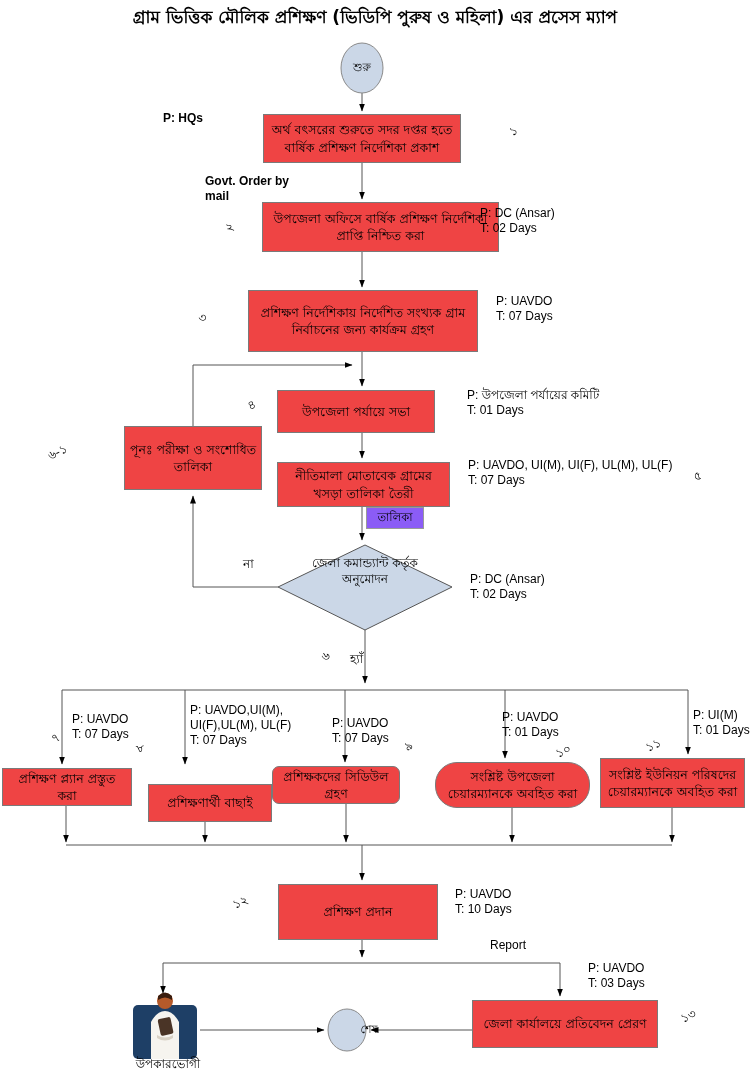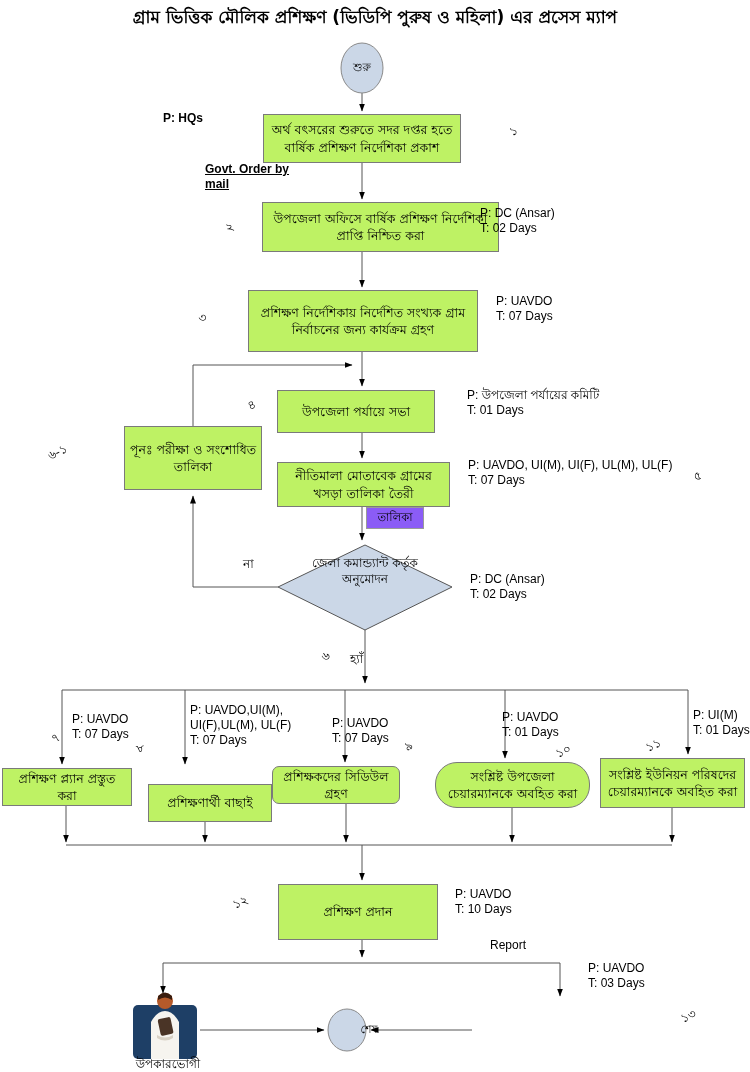--- a/index.html
+++ b/index.html
@@ -1,21 +1,21 @@
 <!DOCTYPE html>
 <html><head>
 <meta charset="utf-8">
 <style>
   html,body{margin:0;padding:0;background:#fff;}
   #stage{position:relative;width:750px;height:1072px;background:#fff;overflow:hidden;
          font-family:"DejaVu Sans","Liberation Sans",sans-serif;color:#000;}
   #wires{position:absolute;left:0;top:0;width:750px;height:1072px;}
   .title{position:absolute;left:0;top:4px;width:750px;text-align:center;
          font-size:17px;font-weight:bold;}
-  .pbox{position:absolute;background:#bef264;border:1px solid #7a7a7a;
+  .pbox{position:absolute;background:#ef4444;border:1px solid #7a7a7a;
         display:flex;align-items:center;justify-content:center;text-align:center;
         font-size:12.5px;line-height:1.4;padding:18px 4px;box-sizing:border-box;}
   .terminal{position:absolute;display:flex;align-items:center;justify-content:center;
         font-size:11px;}
   .diamond-label{position:absolute;left:295px;top:556px;width:140px;text-align:center;
         font-size:12px;line-height:1.3;}
   .anno{position:absolute;font-size:12px;line-height:1.25;white-space:pre-line;
         font-family:"Liberation Sans","DejaVu Sans",sans-serif;}
   .anno.bold{font-weight:bold;}
   .stepnum{position:absolute;font-size:12px;transform:rotate(-25deg);}
@@ -93,26 +93,27 @@
   <div class="pbox" style="left:248px;top:290px;width:230px;height:62px;">প্রশিক্ষণ নির্দেশিকায় নির্দেশিত সংখ্যক গ্রাম নির্বাচনের জন্য কার্যক্রম গ্রহণ</div>
   <div class="pbox" style="left:277px;top:390px;width:158px;height:43px;">উপজেলা পর্যায়ে  সভা</div>
   <div class="pbox" style="left:277px;top:462px;width:173px;height:45px;">নীতিমালা মোতাবেক গ্রামের খসড়া তালিকা তৈরী</div>
   <div class="pbox" style="left:124px;top:426px;width:138px;height:64px;">পূনঃ পরীক্ষা ও সংশোধিত তালিকা</div>
   <div class="pbox" style="left:2px;top:768px;width:130px;height:34px;">প্রশিক্ষণ প্ল্যান প্রস্তুত করা</div>
   <div class="pbox" style="left:148px;top:784px;width:124px;height:34px;">প্রশিক্ষণার্থী বাছাই</div>
   <div class="pbox" style="left:272px;top:766px;width:128px;height:36px;border-radius:7px;">প্রশিক্ষকদের সিডিউল গ্রহণ</div>
   <div class="pbox" style="left:435px;top:762px;width:155px;height:46px;border-radius:22px;">সংশ্লিষ্ট উপজেলা চেয়ারম্যানকে অবহিত করা</div>
   <div class="pbox" style="left:600px;top:758px;width:145px;height:50px;">সংশ্লিষ্ট ইউনিয়ন পরিষদের চেয়ারম্যানকে অবহিত করা</div>
   <div class="pbox" style="left:278px;top:884px;width:160px;height:56px;">প্রশিক্ষণ প্রদান</div>
+  <div class="pbox" style="left:472px;top:1000px;width:186px;height:48px;">জেলা কার্যালয়ে প্রতিবেদন প্রেরণ</div>
 
   <div class="diamond-label">জেলা কমান্ড্যান্ট কর্তৃক অনুমোদন</div>
   <div class="edgeword" style="left:243px;top:555px;">না</div>
   <div class="edgeword" style="left:350px;top:650px;">হ্যাঁ</div>
 
-  <div class="anno bold" style="left:205px;top:162px;text-decoration:underline;">Govt. Order by
+  <div class="anno bold" style="left:205px;top:174px;">Govt. Order by
 mail</div>
   <div class="listtag">তালিকা</div>
   <div class="anno" style="left:490px;top:938px;">Report</div>
 
   <div class="anno bold" style="left:163px;top:111px;">P: HQs</div>
   <div class="anno" style="left:480px;top:206px;">P: DC (Ansar)
 T: 02 Days</div>
   <div class="anno" style="left:496px;top:294px;">P: UAVDO
 T: 07 Days</div>
   <div class="anno" style="left:467px;top:388px;">P: উপজেলা পর্যায়ের কমিটি

